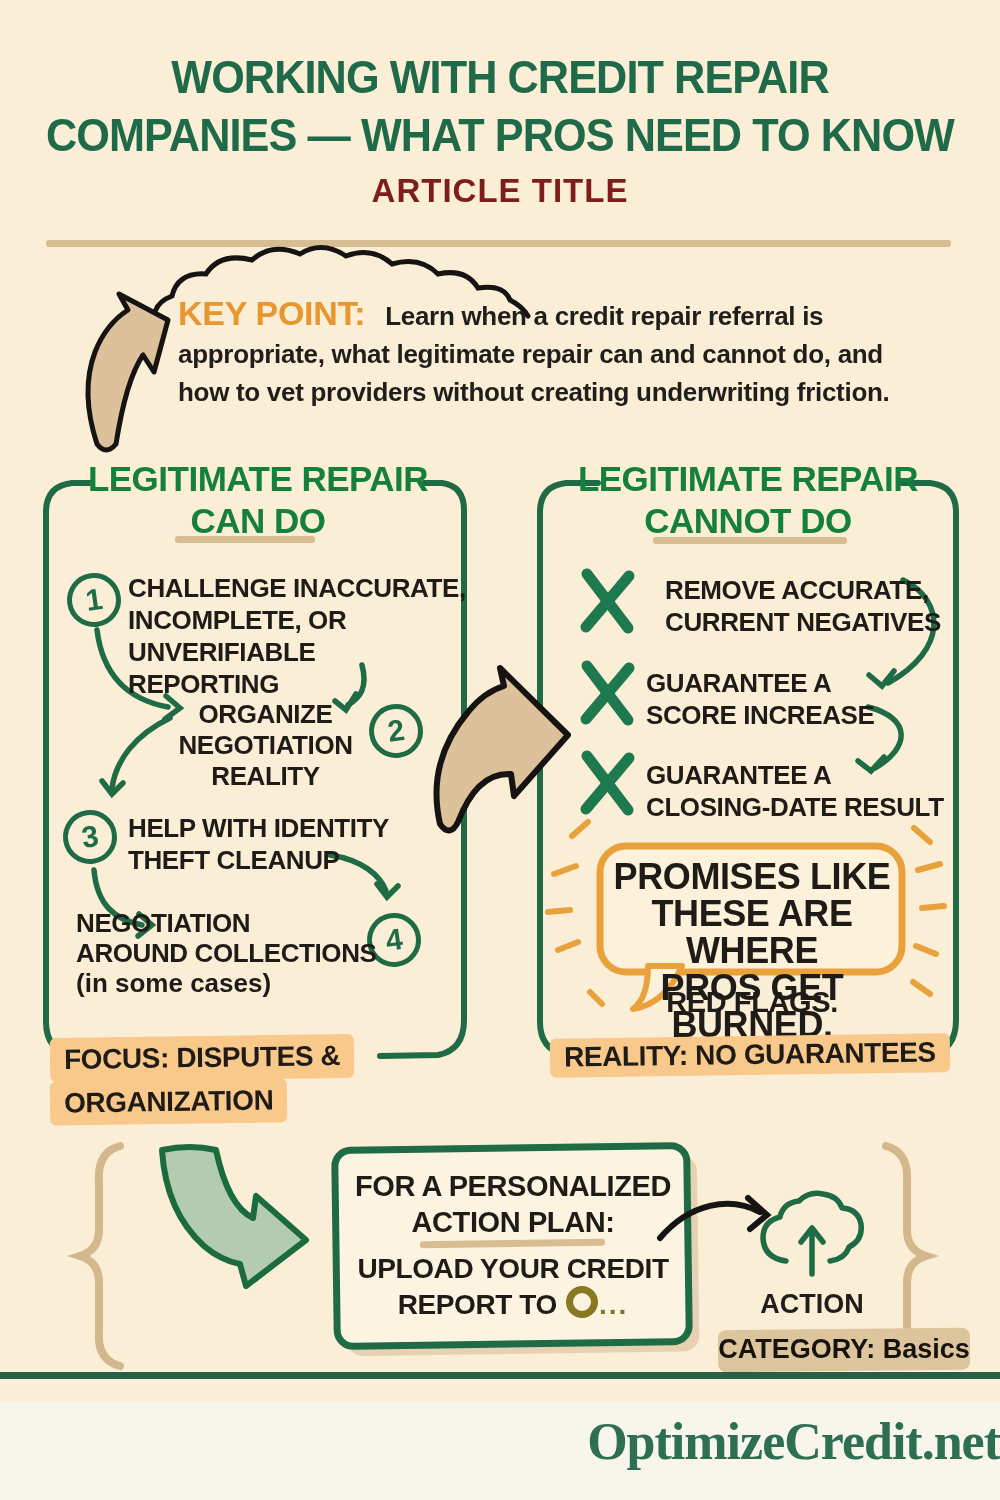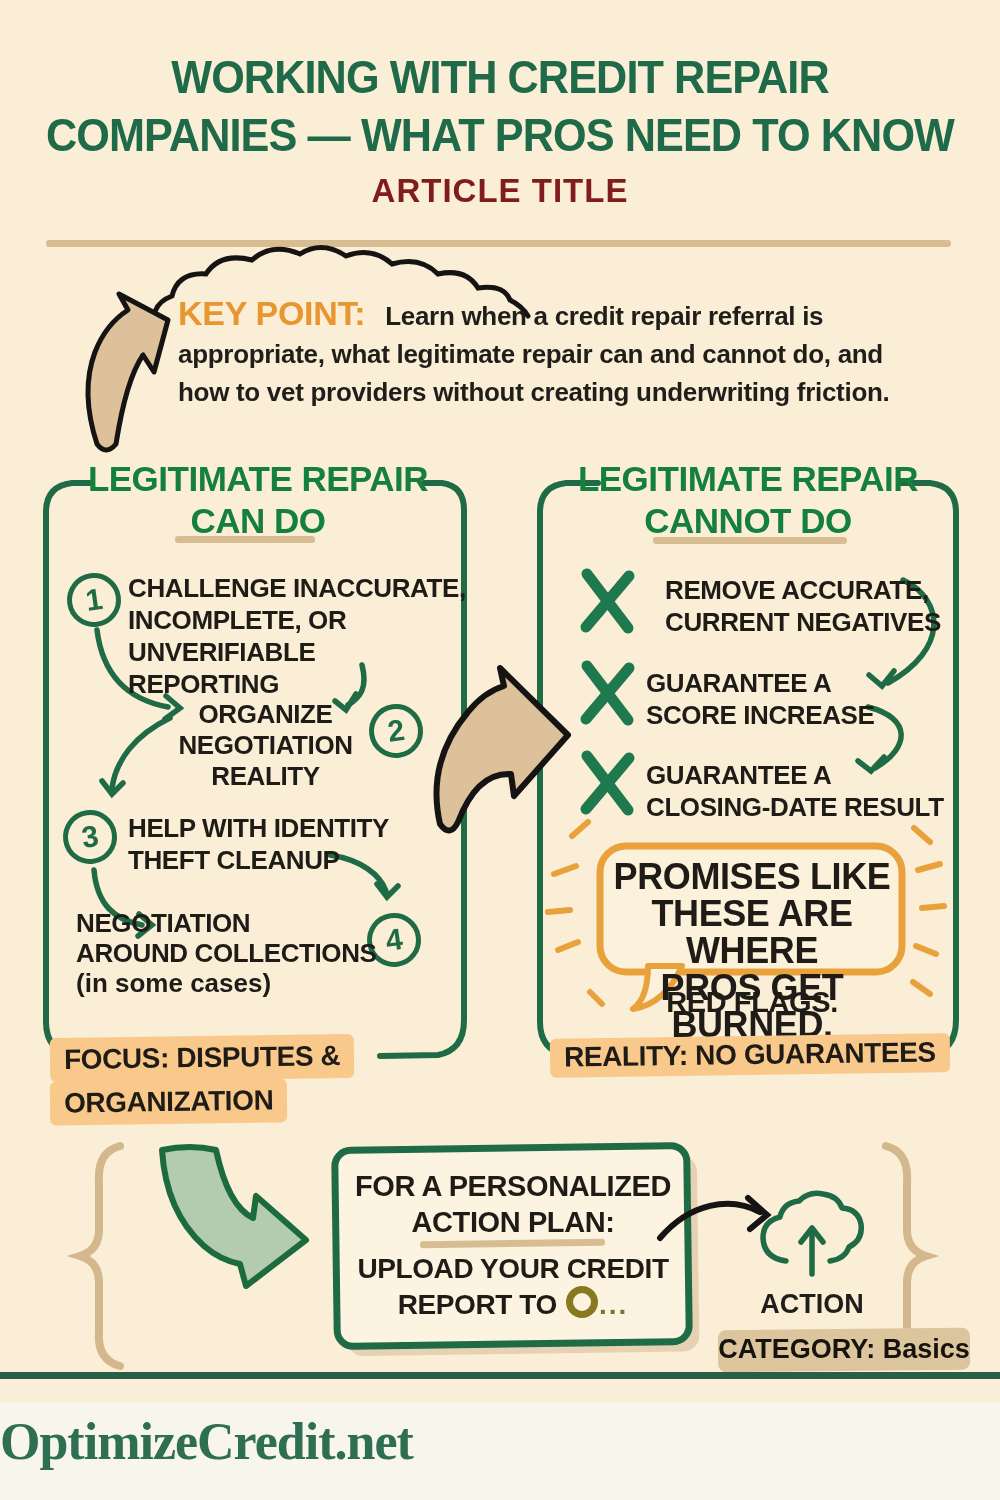--- a/index.html
+++ b/index.html
@@ -69,21 +69,21 @@
     vertical-align:-4px;margin-left:9px;margin-right:1px;box-sizing:content-box;
   }
   .dots{color:#6f7d2b;letter-spacing:2px;}
   .action-label{left:752px;top:1289px;width:120px;text-align:center;font-size:27px;font-weight:800;}
   .category{left:718px;top:1334px;width:252px;text-align:center;font-size:27px;font-weight:800;color:#16130f;}
   
   .footer-bg{left:0;top:1402px;width:1000px;height:98px;background:#f8f5ec;}
   .footer-strip{left:0;top:1379px;width:1000px;height:23px;background:#f9eed8;}
   .green-rule{left:0;top:1372px;width:1000px;height:7px;background:#2a5f47;}
   .site{
-    left:0;top:1412px;width:1000px;text-align:left;
+    left:0;top:1412px;width:1000px;text-align:right;
     font-family:"Liberation Serif",serif;font-weight:700;font-size:52px;color:#2e6f51;
     letter-spacing:-1px;
   }
 </style>
 </head>
 <body>
 
 <div id="poster">
 
   <svg class="deco" width="1000" height="1500" viewBox="0 0 1000 1500">

